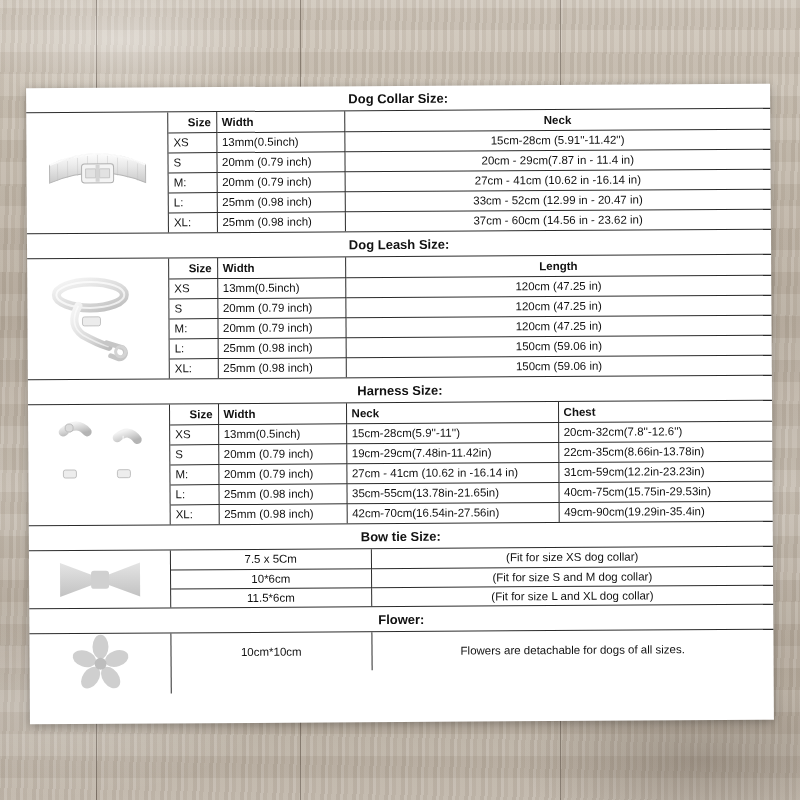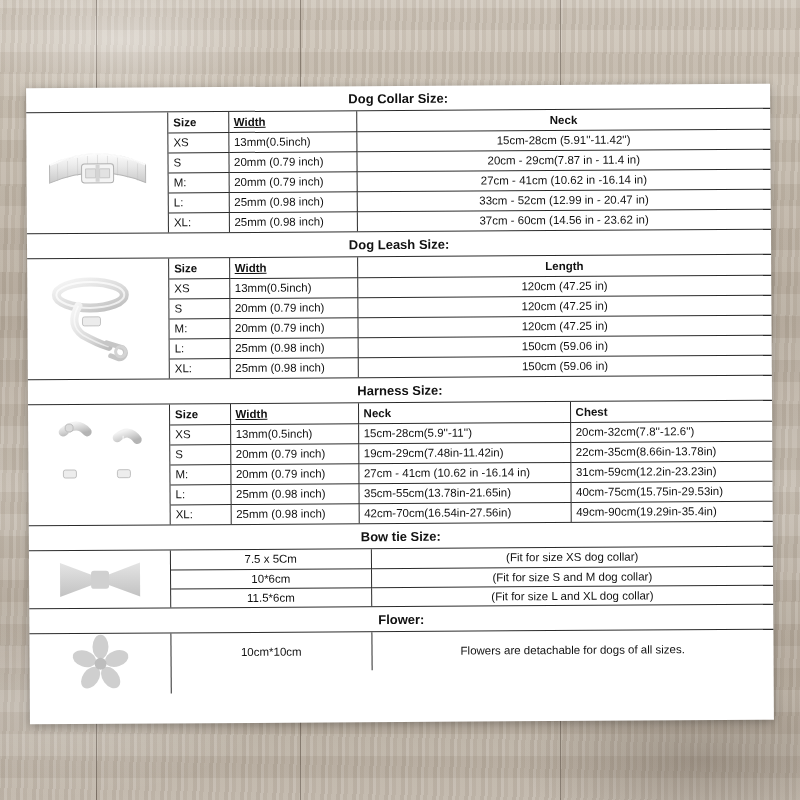--- a/index.html
+++ b/index.html
@@ -114,22 +114,22 @@
 
   .hdr { font-weight: bold; }
   .ctr { text-align: center; }
 
   .divider {
     border-top: 1px solid #2b2b2b;
     height: 0;
   }
 
   
-  .c-size { width: 60px; }
-  .c-width { width: 128px; text-decoration: underline; }
+  .c-size { width: 48px; text-align: right; }
+  .c-width { width: 128px; }
   .c-neck-h { width: 212px; }
   .c-chest-h { width: auto; }
 
   
   .bt-row td { height: 19px; }
 
   
   .prod { display: block; }
 </style>
 </head>

